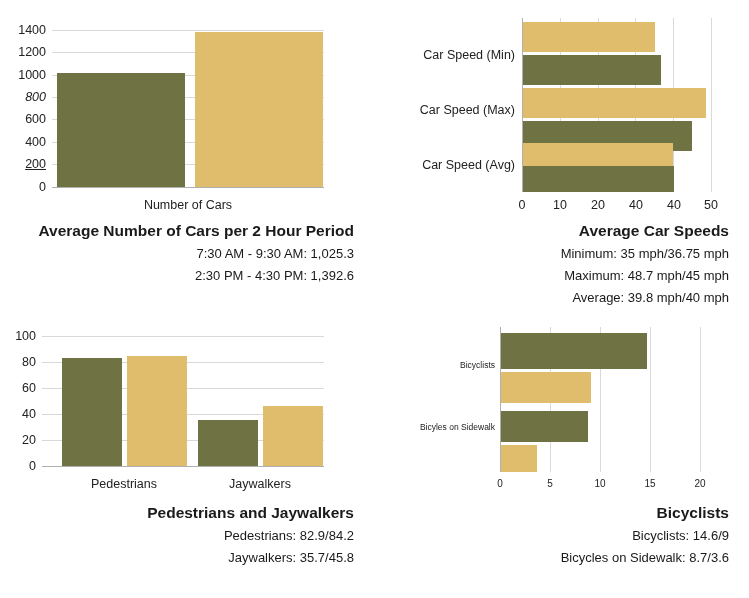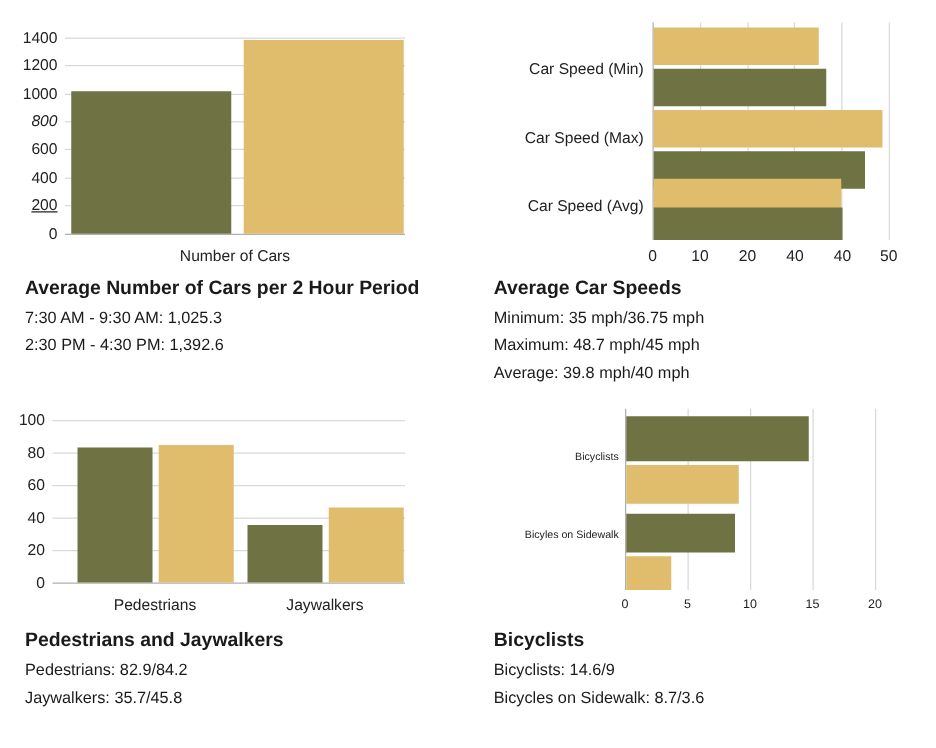--- a/index.html
+++ b/index.html
@@ -65,21 +65,21 @@
 
   .bar {
     position: absolute;
   }
 
   
   .caption {
     position: absolute;
     left: 0;
     width: 100%;
-    text-align: left;
+    text-align: right;
     box-sizing: border-box;
     padding: 0 20px;
   }
   .caption-title {
     font-size: 15.5px;
     font-weight: bold;
     line-height: 21px;
     margin: 0 0 2px 0;
   }
   .caption-line {

